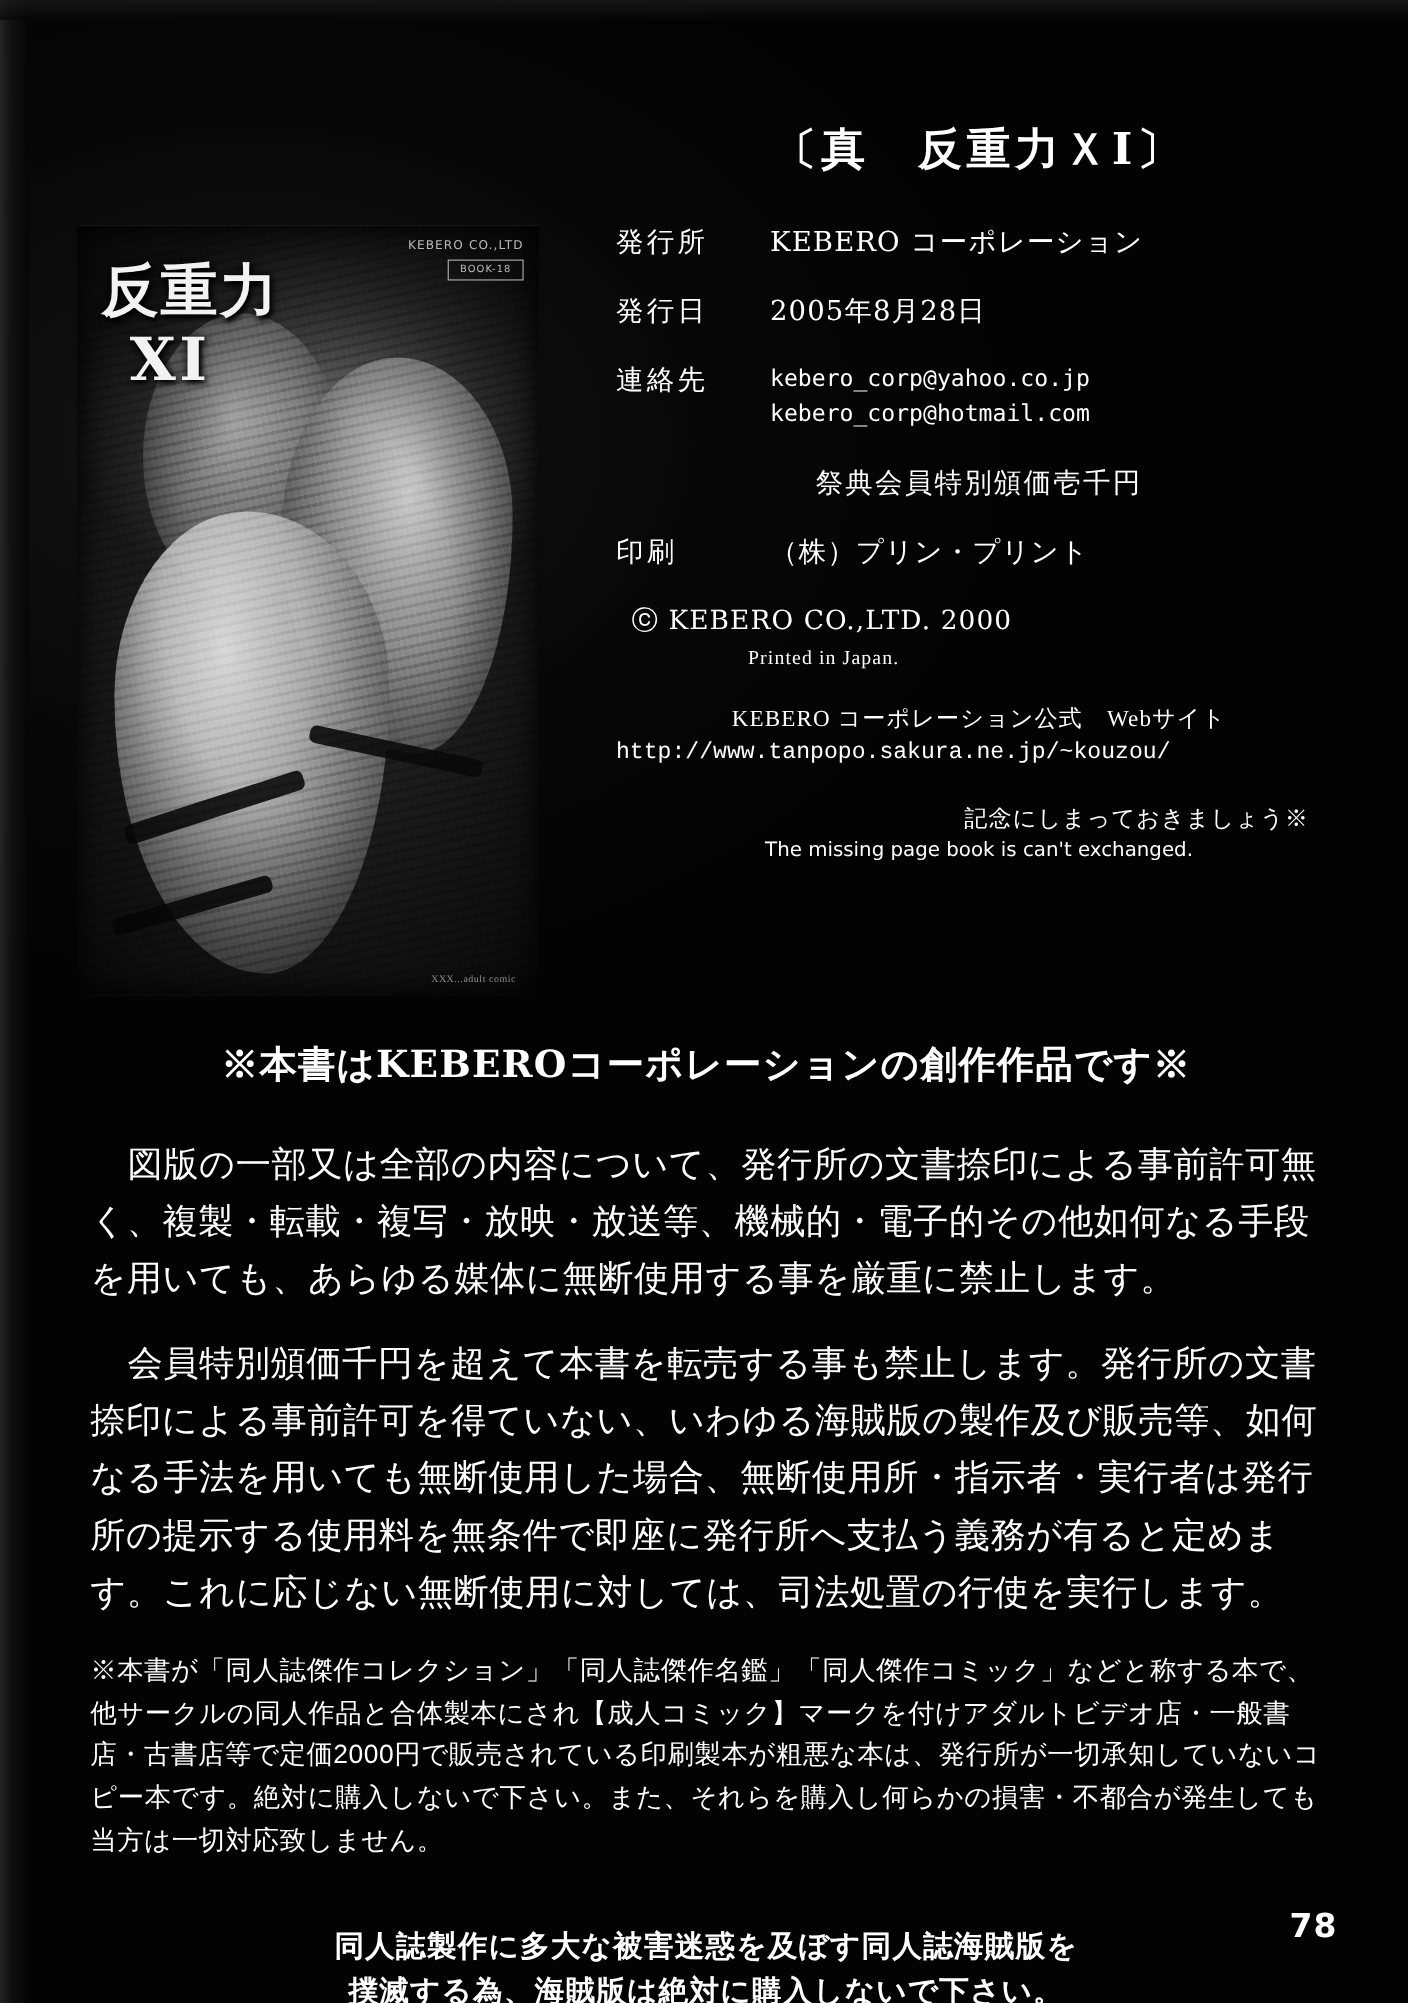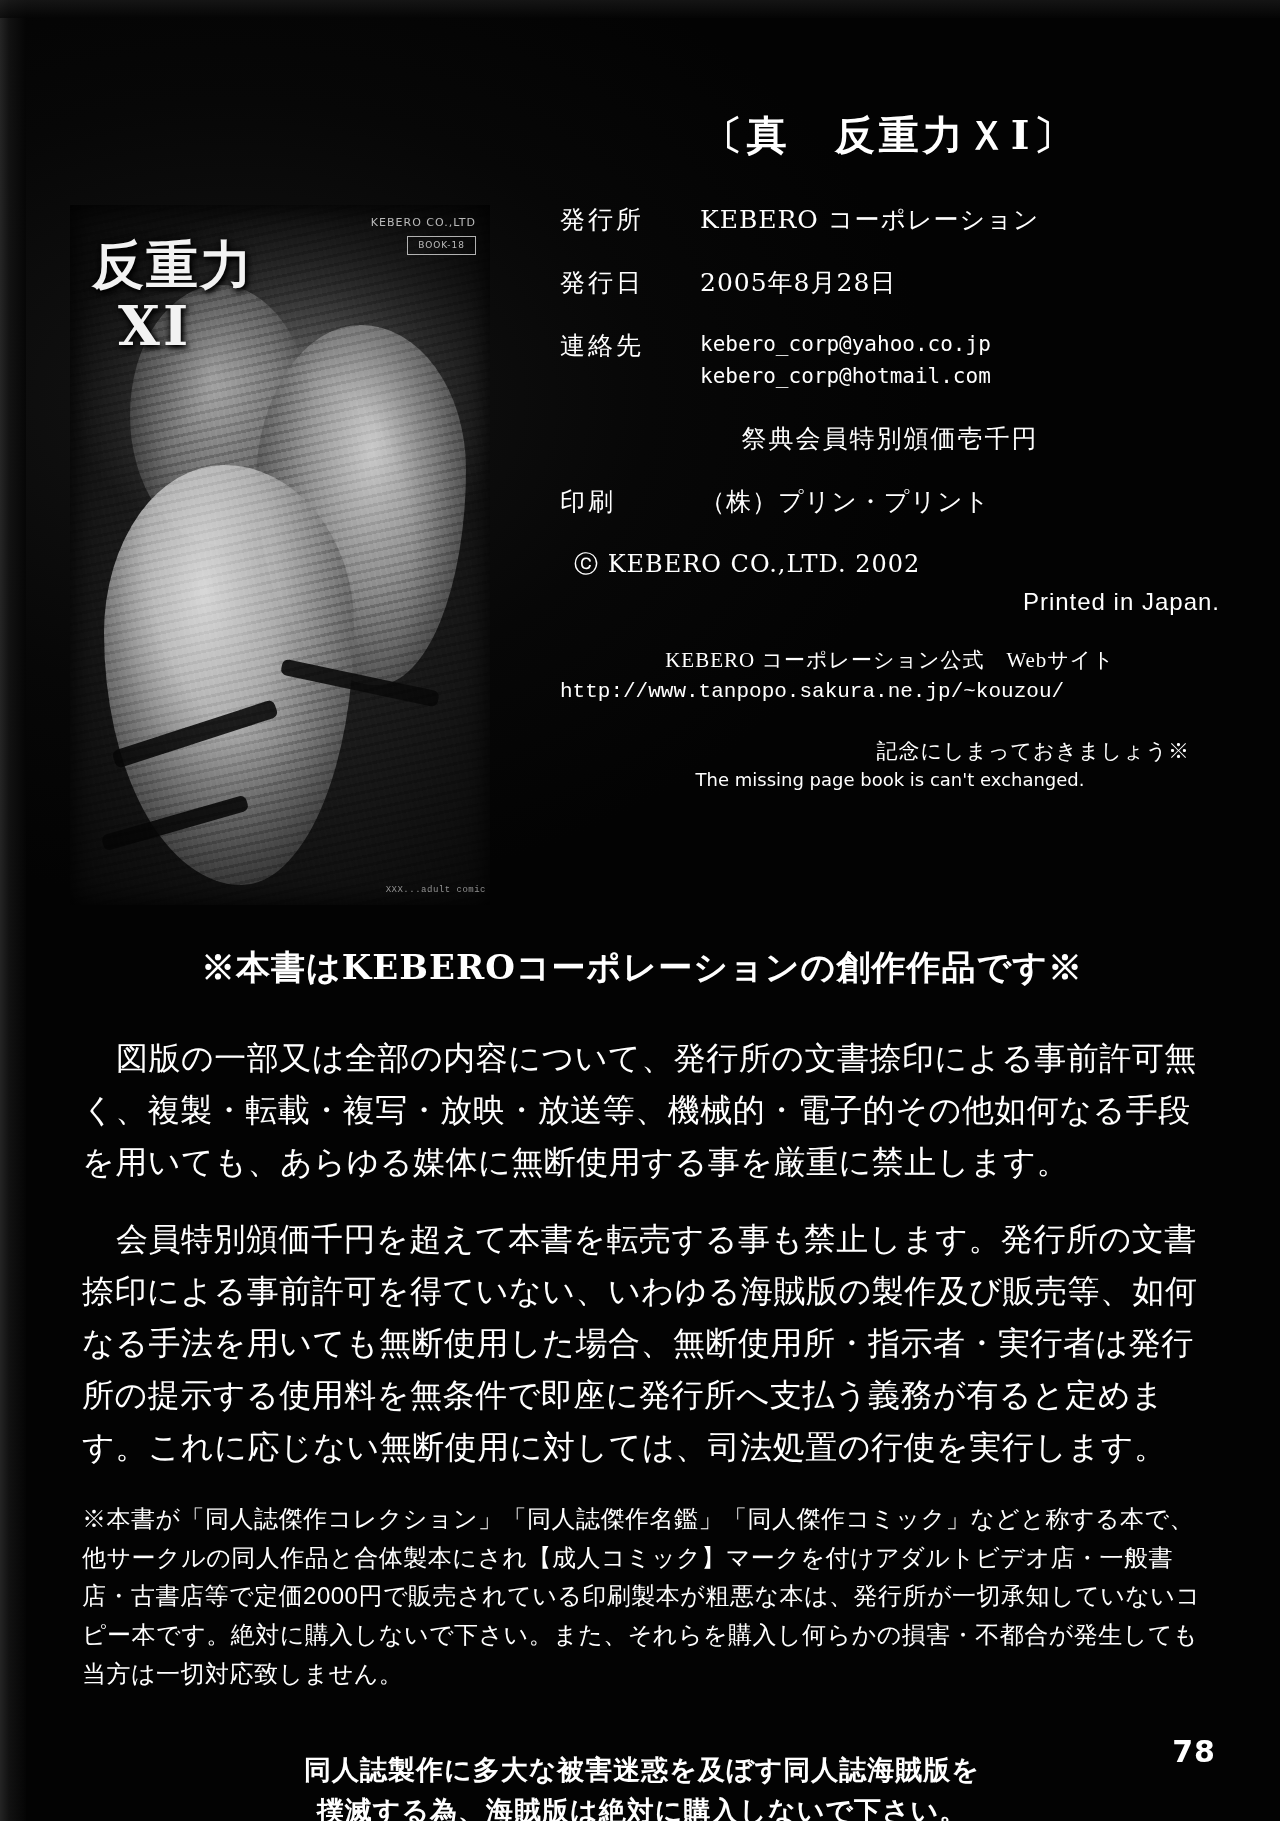--- a/index.html
+++ b/index.html
@@ -129,22 +129,22 @@
   .cover-corner .badge {
     display: inline-block;
     margin-top: 4px;
     border: 1px solid #cfcfcf;
     padding: 2px 10px;
     font-size: 9px;
     letter-spacing: 1px;
   }
   .cover-footnote {
     position: absolute;
-    right: 4px; bottom: 10px;
-    font-family: Liberation Mono, monospace;
+    right: 21px; bottom: 10px;
+    font-family: Liberation Serif, serif;
     font-size: 9px;
     color: #bdbdbd;
     opacity: .75;
     letter-spacing: .5px;
   }
 
   
   .colophon {
     position: absolute;
     left: 560px;
@@ -189,24 +189,24 @@
     margin: 0 0 30px 0;
     text-align: center;
   }
   .copyright {
     font-family: "DejaVu Serif", serif;
     font-size: 24px;
     letter-spacing: 1px;
     margin: 26px 0 6px 14px;
   }
   .printed {
-    font-family: Liberation Sans, sans-serif;
-    font-size: 24px;
-    letter-spacing: 1px;
-    text-align: right;
+    font-family: Liberation Serif, serif;
+    font-size: 18px;
+    letter-spacing: 1px;
+    text-align: left;
     margin: 8px 0 30px 120px;
   }
   .website-label {
     text-align: center;
     font-family: Liberation Serif, serif;
     font-size: 21px;
     letter-spacing: 1px;
     margin: 0 0 6px 0;
   }
   .website-url {
@@ -336,21 +336,21 @@
       </div>
     </div>
 
     <div class="colo-line">祭典会員特別頒価壱千円</div>
 
     <div class="colo-row">
       <div class="colo-label">印刷</div>
       <div class="colo-value">（株）プリン・プリント</div>
     </div>
 
-    <div class="copyright">ⓒ KEBERO CO.,LTD.  2002</div>
+    <div class="copyright">ⓒ KEBERO CO.,LTD.  2000</div>
     <div class="printed">Printed in Japan.</div>
 
     <div class="website-label">KEBERO コーポレーション公式　Webサイト</div>
     <div class="website-url">http://www.tanpopo.sakura.ne.jp/~kouzou/</div>
 
     <div class="notice2">記念にしまっておきましょう※</div>
     <div class="notice-en">The missing page book is can't exchanged.</div>
   </div>
 
   <div class="legal">

